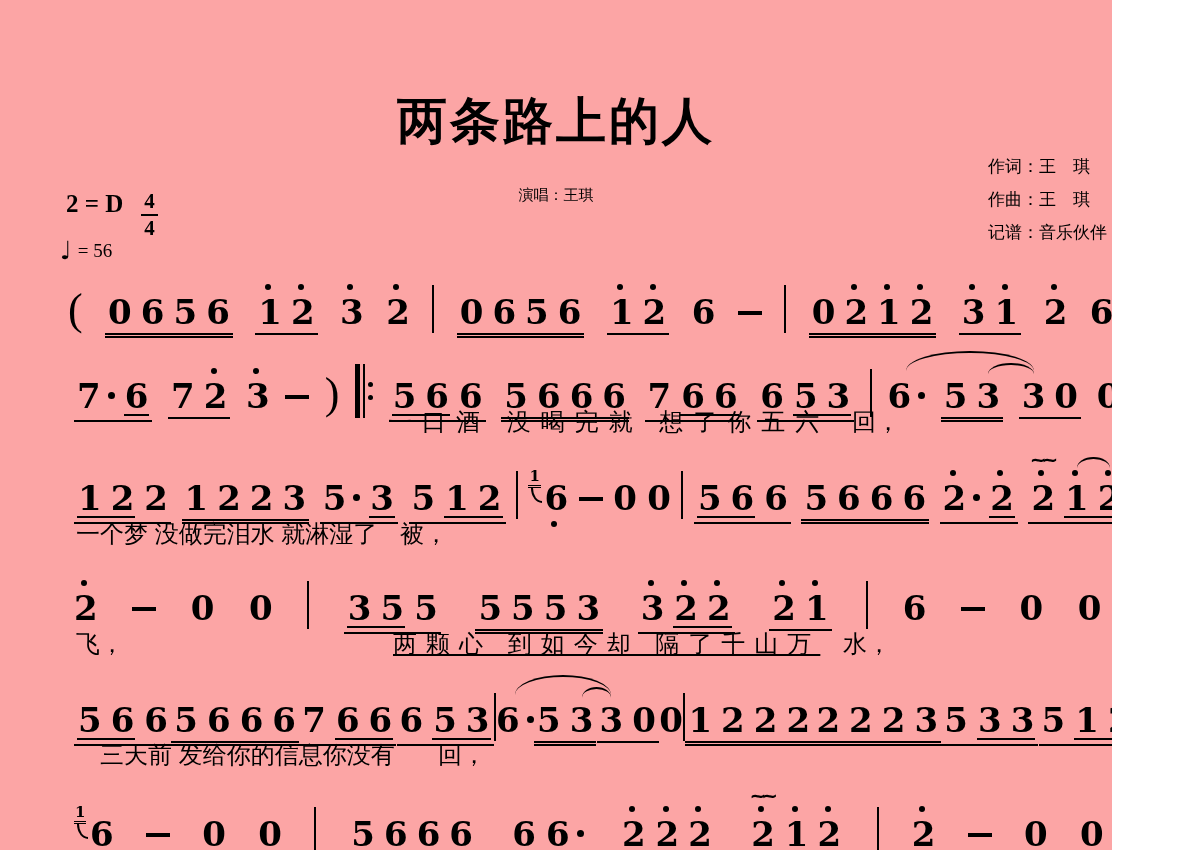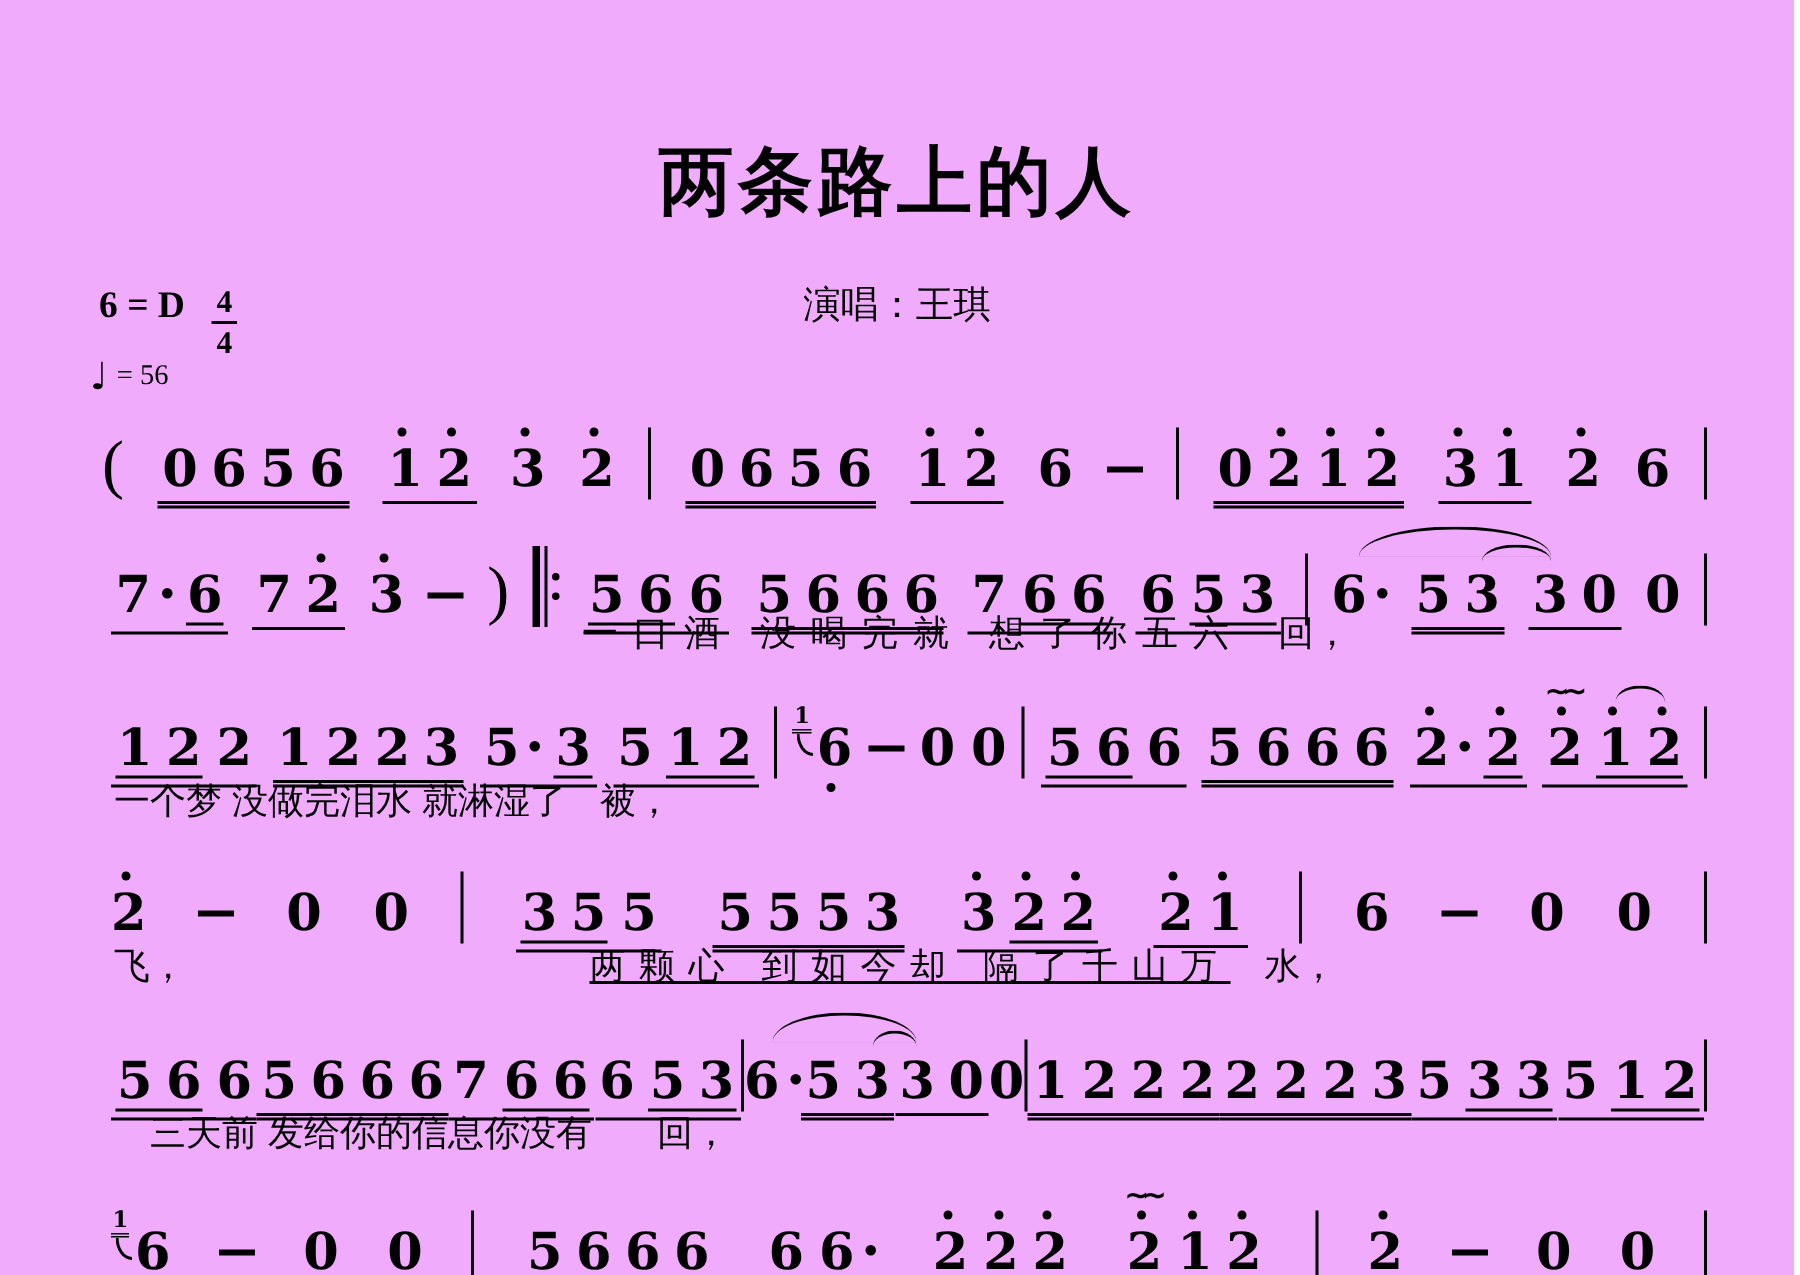--- a/index.html
+++ b/index.html
@@ -1,21 +1,21 @@
 <!DOCTYPE html>
 <html><head>
 <meta charset="utf-8">
 <style>
   html,body{margin:0;padding:0;background:#fff;}
-  .page{position:relative;width:1196px;height:850px;background:#f0abfc;overflow:hidden;color:#000;}
+  .page{position:relative;width:1112px;height:850px;background:#fca5a5;overflow:hidden;color:#000;}
 
   .title{position:absolute;top:88px;left:0;width:100%;text-align:center;
          font-family:"Liberation Serif",serif;font-weight:bold;font-size:50px;letter-spacing:3px;}
   .singer{position:absolute;top:186px;left:0;width:100%;text-align:center;
-          font-family:"Liberation Sans",sans-serif;font-size:25px;}
+          font-family:"Liberation Sans",sans-serif;font-size:15px;}
   .credits{position:absolute;left:988px;top:150px;font-family:"Liberation Sans",sans-serif;
            font-size:17px;line-height:33px;}
   .keyrow{position:absolute;left:66px;top:190px;display:flex;gap:18px;align-items:flex-start;
           font-family:"Liberation Serif",serif;font-weight:bold;font-size:25px;}
   .timesig{display:inline-flex;flex-direction:column;align-items:center;
            font-family:"Liberation Serif",serif;font-weight:bold;font-size:21px;line-height:1.1;}
   .timesig .tsnum{border-bottom:2px solid #000;padding:0 3px 1px;}
   .timesig .tsden{padding:1px 3px 0;}
   .temporow{position:absolute;left:60px;top:236px;display:flex;align-items:center;gap:6px;}
   .tempoglyph{font-family:"DejaVu Sans",sans-serif;font-size:25px;}
@@ -65,23 +65,28 @@
 
   i{font-style:normal;}
 </style>
 </head>
 <body>
 
 <div class="page">
   <div class="title">两条路上的人</div>
   <div class="singer">演唱：王琪</div>
 
+  <div class="credits">
+    <div>作词：王　琪</div>
+    <div>作曲：王　琪</div>
+    <div>记谱：音乐伙伴</div>
+  </div>
 
   <div class="keyrow">
-    <span>6 = D</span>
+    <span>2 = D</span>
     <span class="timesig">
       <span class="tsnum">4</span>
       <span class="tsden">4</span>
     </span>
   </div>
 
   <div class="temporow">
     <span class="tempoglyph">♩</span>
     <span class="tempotext">= 56</span>
   </div>

